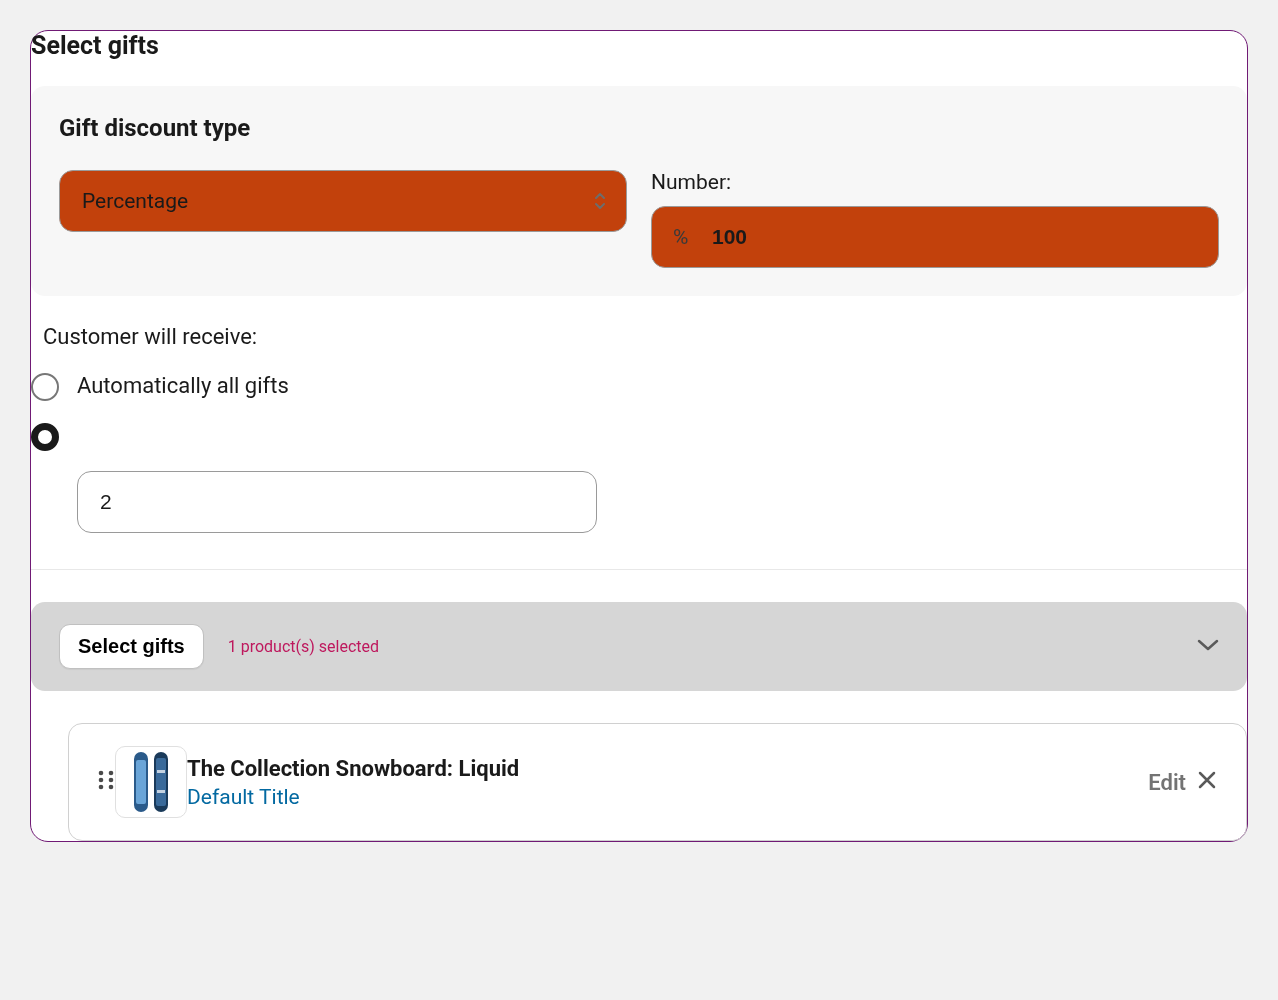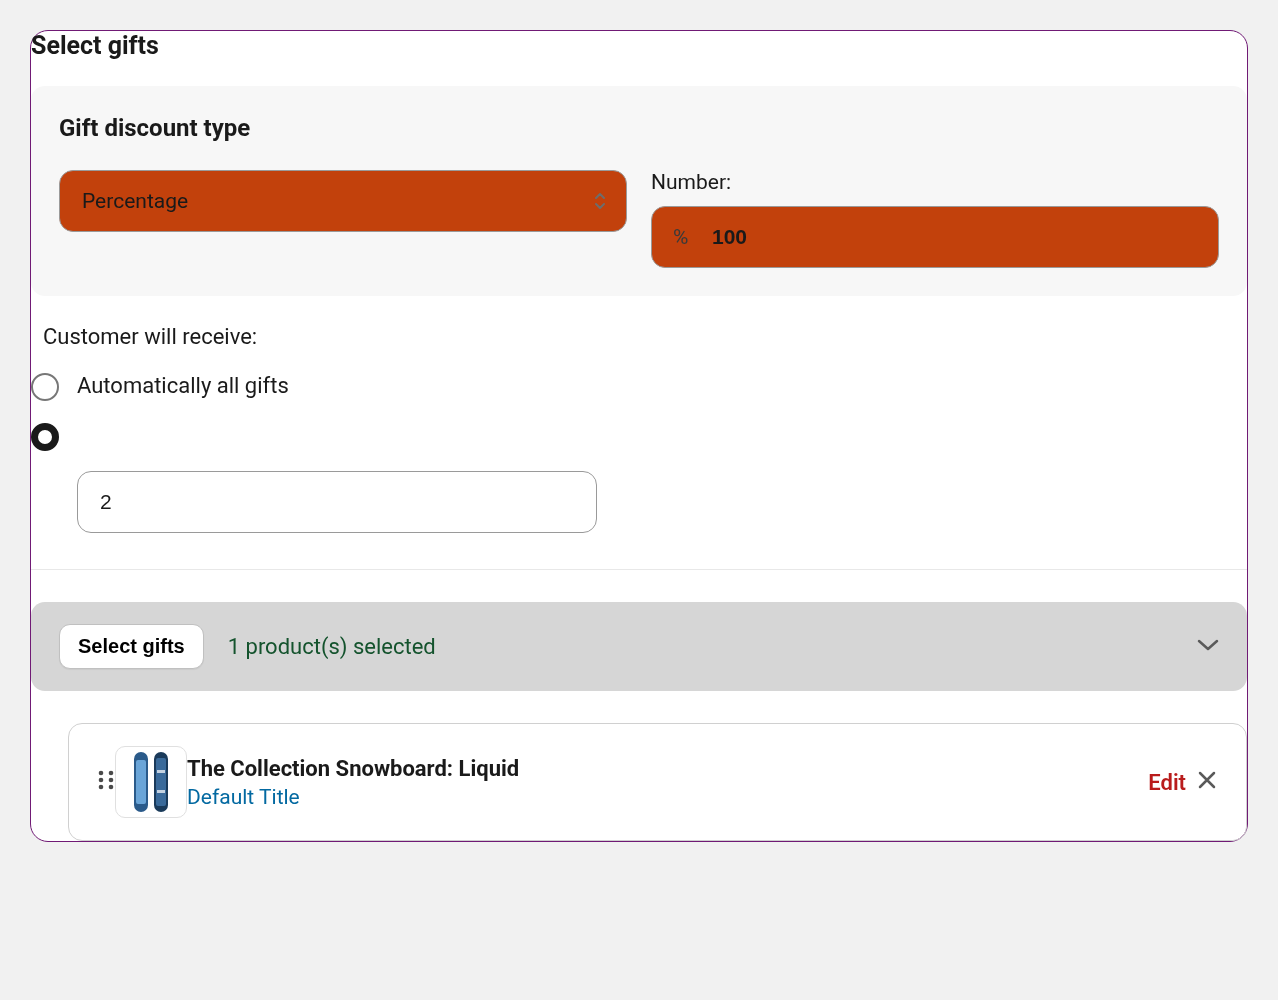--- a/index.html
+++ b/index.html
@@ -169,22 +169,22 @@
       background: #fff;
       border: 1px solid #c0c0c0;
       border-radius: 11px;
       padding: 10px 18px;
       font-size: 20px;
       font-weight: 700;
       cursor: pointer;
       box-shadow: 0 1px 1px rgba(0,0,0,0.05);
     }
     .selected-text {
-      font-size: 22px;
-      color: #14532d;
+      font-size: 16px;
+      color: #be185d;
       flex: 1;
     }
     .chevron-down {
       color: #5a5a5a;
     }
     .product-row {
       border: 1px solid #d0d0d0;
       border-radius: 14px;
       padding: 22px 28px;
       display: flex;
@@ -218,21 +218,21 @@
       font-size: 22px;
       font-weight: 700;
     }
     .product-subtitle {
       font-size: 21px;
       color: #0369a1;
     }
     .edit-link {
       font-size: 22px;
       font-weight: 600;
-      color: #b91c1c;
+      color: #737373;
       cursor: pointer;
       margin-right: 10px;
     }
     .remove-icon {
       color: #5a5a5a;
       cursor: pointer;
     }
   </style>
 </head>
 <body>

